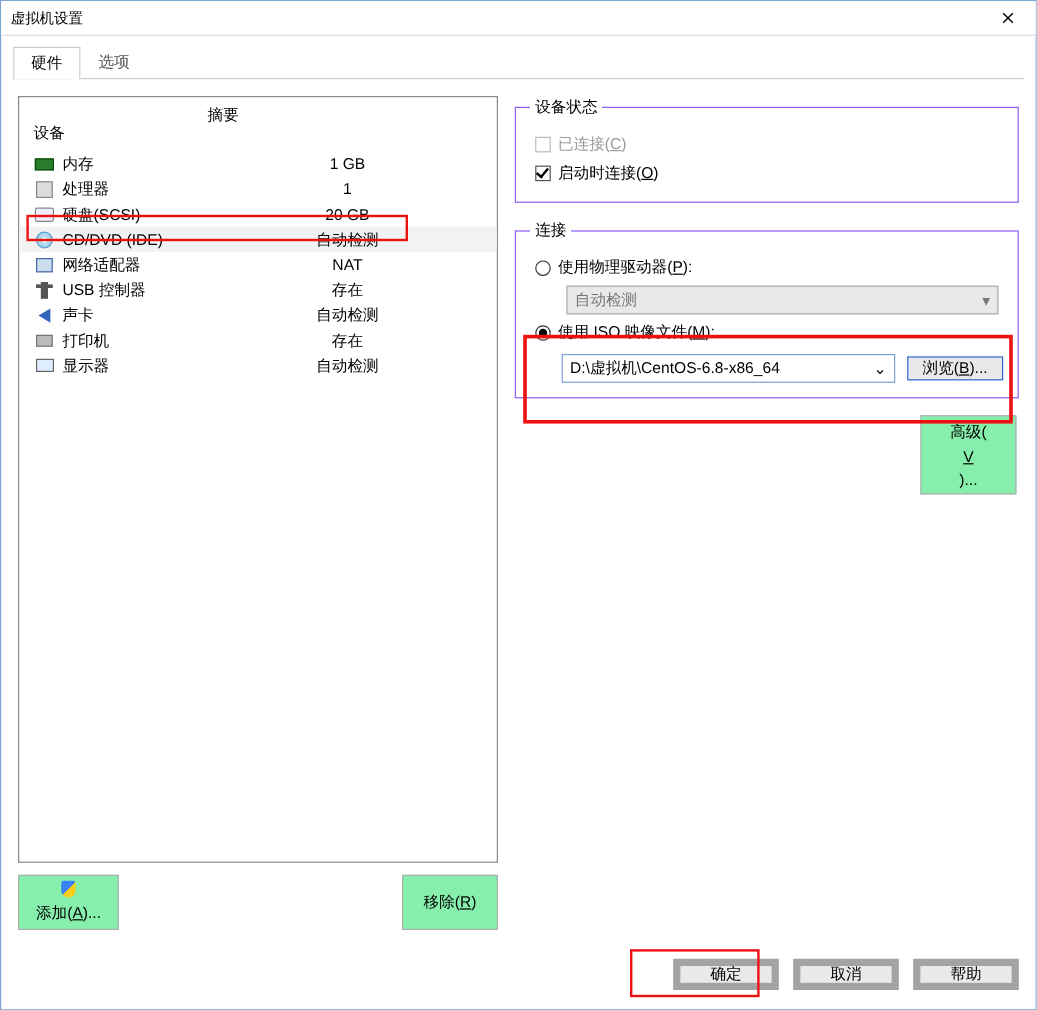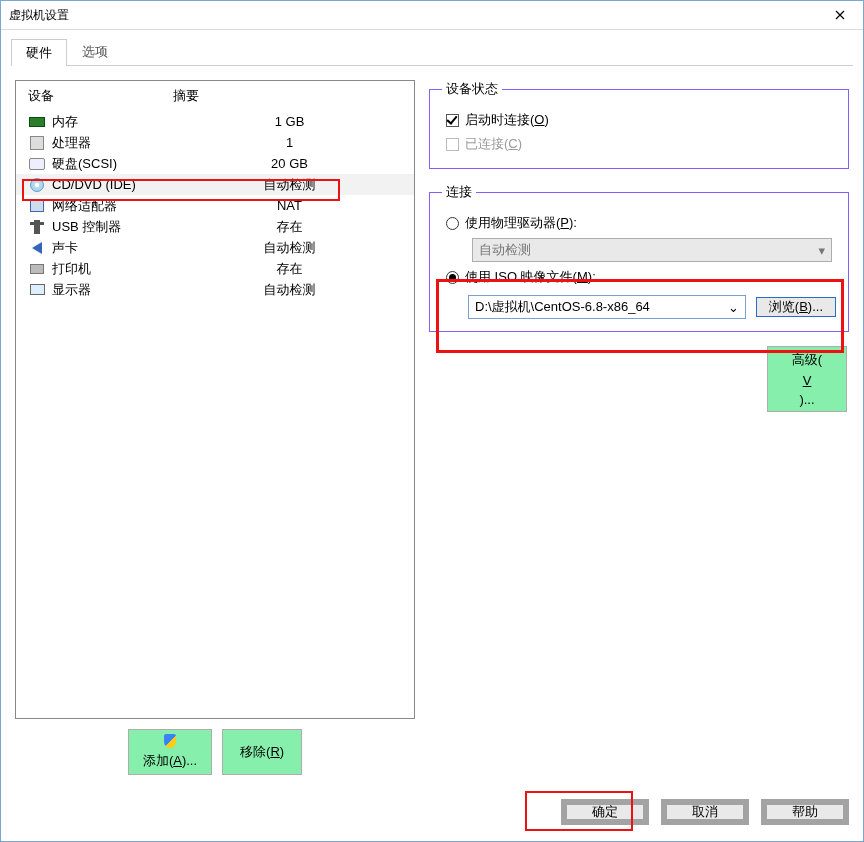--- a/index.html
+++ b/index.html
@@ -17,31 +17,31 @@
   .tabs { display: flex; border-bottom: 1px solid #ccc; }
   .tab { padding: 4px 14px; border: 1px solid transparent; border-bottom: none; font-size: 13px; cursor: pointer; }
   .tab.active { background: #fff; border-color: #ccc; position: relative; top: 1px; }
   .tab.inactive { color: #555; }
 
   .content { flex: 1; display: flex; padding: 14px 14px 0 14px; gap: 14px; }
 
   .left-panel { width: 400px; display: flex; flex-direction: column; }
   .device-list-box { flex: 1; border: 1px solid #888; background: #fff; position: relative; }
   .list-header { display: flex; padding: 6px 8px 6px 12px; font-size: 13px; color: #000; }
-  .col-dev { width: 145px; }
+  .col-dev { width: 145px; margin-top: 15px; }
   .col-sum { flex: 1; }
   .row { display: flex; align-items: center; padding: 2px 8px 2px 12px; font-size: 13px; height: 21px; }
   .row .icon { width: 18px; height: 16px; margin-right: 6px; display: inline-flex; align-items: center; justify-content: center; }
   .row .dev { width: 121px; }
   .row .sum { flex: 1; text-align: center; }
   .row.selected { background: #f2f2f2; }
 
   .highlight-red-cd { position: absolute; border: 2px solid #e11; pointer-events: none; left: 6px; top: 98px; width: 318px; height: 22px; }
 
-  .left-buttons { display: flex; justify-content: center; gap: 10px; padding: 10px 0; }
+  .left-buttons { display: flex; justify-content: space-between; gap: 10px; padding: 10px 0; }
   .btn { border: 1px solid #adadad; background: #86efac; padding: 4px 14px; font-size: 13px; cursor: pointer; min-width: 80px; text-align: center; display: inline-flex; align-items: center; justify-content: center; gap: 4px; flex-direction: column; }
 
   .right-panel { flex: 1; display: flex; flex-direction: column; gap: 14px; position: relative; }
 
   fieldset.group { border: 1px solid #8b5cf6; padding: 10px 12px 12px 12px; margin: 0; }
   fieldset.group legend { font-size: 13px; padding: 0 4px; color: #000; }
   .field-row { display: flex; align-items: center; gap: 6px; padding: 3px 4px; font-size: 13px; }
   .disabled { color: #9a9a9a; }
   .underline-key { text-decoration: underline; }
 
@@ -183,27 +183,27 @@
         </div>
         <div class="btn">
           <span><span>移除(</span><span class="underline-key">R</span><span>)</span></span>
         </div>
       </div>
     </div>
 
     <div class="right-panel">
       <fieldset class="group">
         <legend>设备状态</legend>
+        <div class="field-row disabled">
+          <span class="check disabled"></span>
+          <span><span>已连接(</span><span class="underline-key">C</span><span>)</span></span>
+        </div>
         <div class="field-row">
           <span class="check checked"></span>
           <span><span>启动时连接(</span><span class="underline-key">O</span><span>)</span></span>
-        </div>
-        <div class="field-row disabled">
-          <span class="check disabled"></span>
-          <span><span>已连接(</span><span class="underline-key">C</span><span>)</span></span>
         </div>
       </fieldset>
 
       <fieldset class="group" style="position:relative;">
         <legend>连接</legend>
         <div class="field-row">
           <span class="radio"></span>
           <span><span>使用物理驱动器(</span><span class="underline-key">P</span><span>):</span></span>
         </div>
         <div class="field-row" style="margin-left:26px;">

